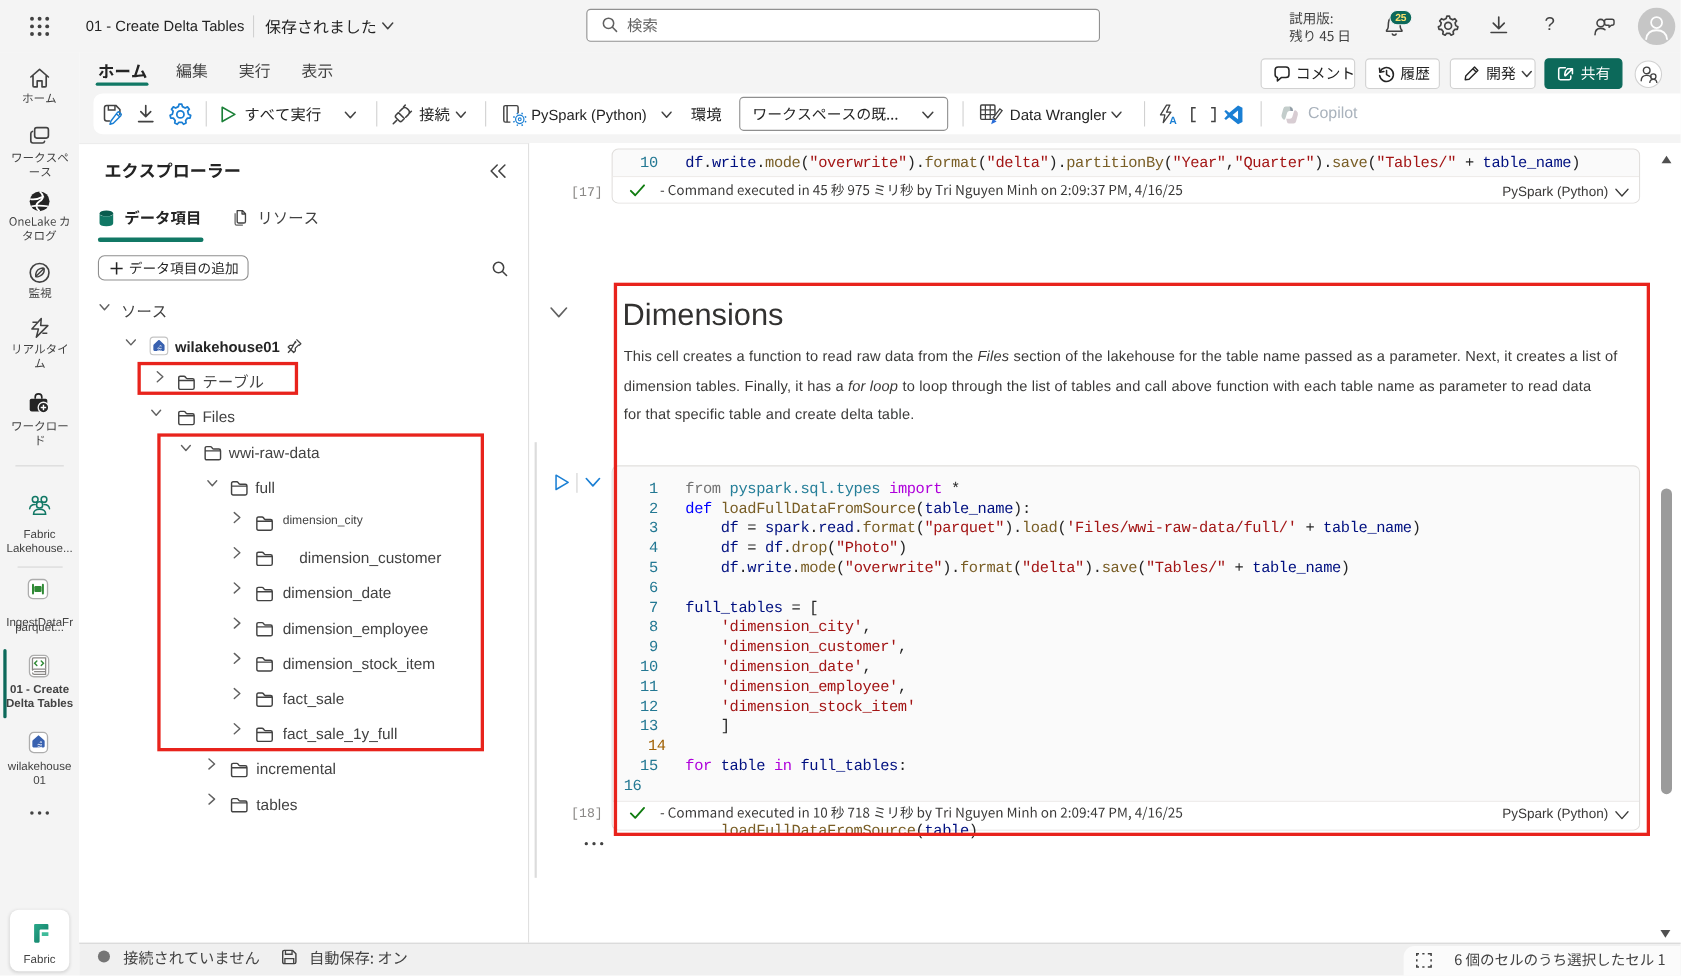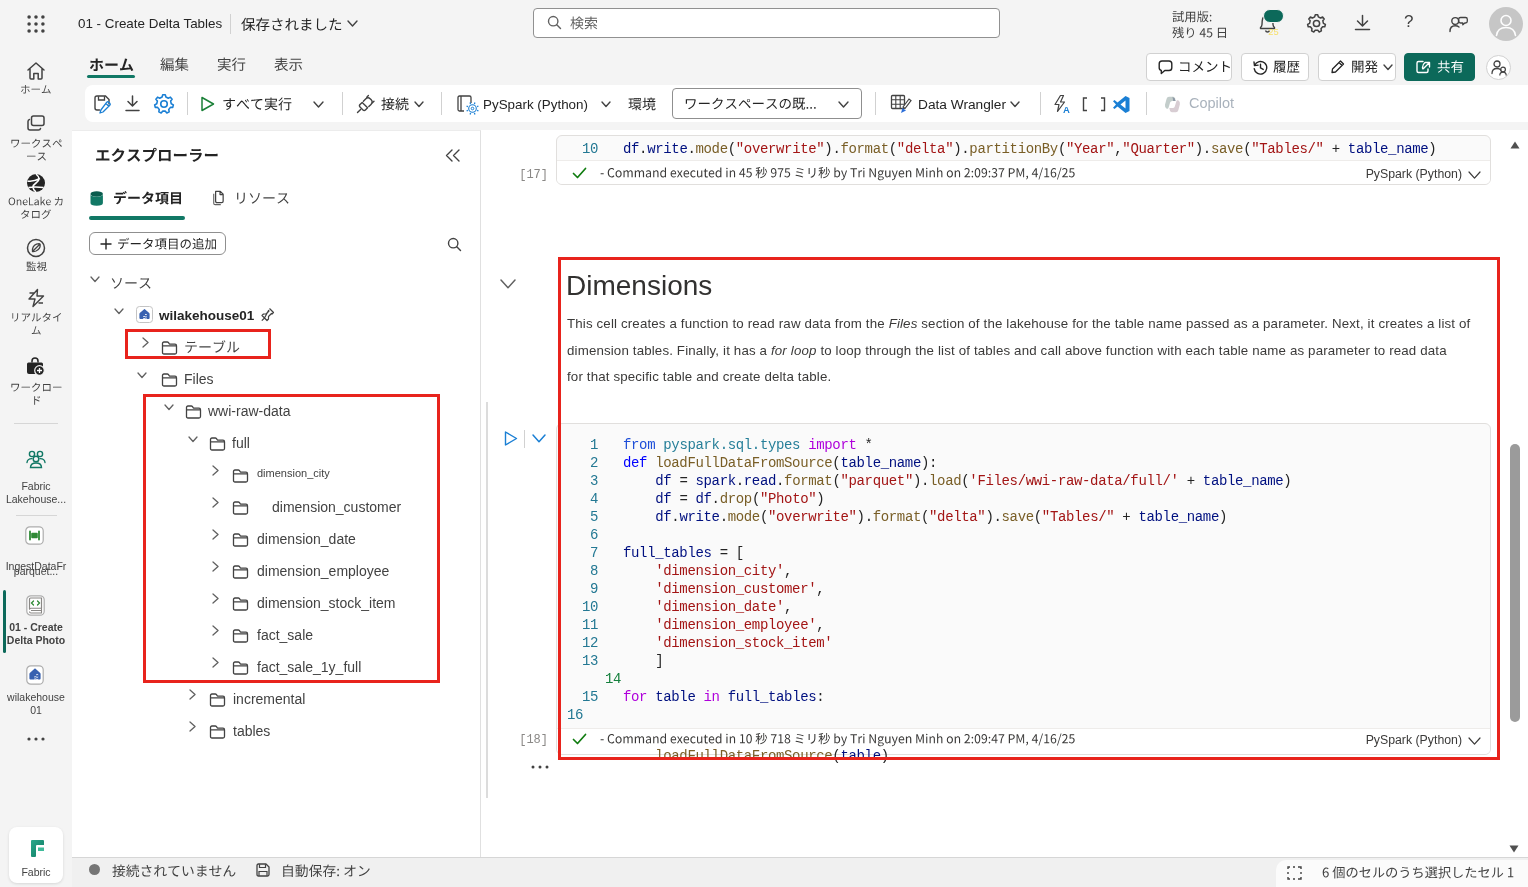--- a/index.html
+++ b/index.html
@@ -45,21 +45,21 @@
 <svg style="position:absolute;left:1172.0px;top:6.7px;overflow:visible" width="42" height="20" viewBox="0 0 42 20">
     <path transform="translate(0,14.27)" d="M9.9 -9.9C10.4 -9.4 10.9 -8.7 11.2 -8.3L11.8 -8.7C11.6 -9.1 11.1 -9.8 10.6 -10.2ZM1 -6.6V-5.9H4.5V-6.6ZM1.1 -9.9V-9.2H4.5V-9.9ZM1 -5V-4.2H4.5V-5ZM0.5 -8.3V-7.5H4.8V-8.3ZM5.1 -5.3V-4.5H6.4V-1L4.9 -0.7L5.1 0.2C6.2 -0.1 7.6 -0.4 8.9 -0.7L8.8 -1.5L7.3 -1.2V-4.5H8.5V-5.3ZM8.9 -10.3 8.9 -7.9H5V-7H8.9C9 -2.2 9.4 0.9 10.9 1C11.3 1 11.8 0.5 12 -1.2C11.9 -1.3 11.5 -1.6 11.3 -1.8C11.3 -0.8 11.1 -0.1 10.9 -0.1C10.2 -0.2 9.9 -2.9 9.8 -7H11.7V-7.9H9.8V-10.3ZM1 -3.3V0.8H1.8V0.3H4.5V-3.3ZM1.8 -2.5H3.7V-0.5H1.8Z M14.2 -9.5V-5C14.2 -3.3 14.1 -1.1 12.7 0.4C12.9 0.6 13.3 0.9 13.4 1C14.4 0 14.8 -1.4 15 -2.8H18V0.9H19V-2.8H22.3V-0.3C22.3 -0 22.2 0 22 0C21.7 0 20.9 0.1 20 0C20.2 0.3 20.3 0.7 20.4 0.9C21.5 0.9 22.2 0.9 22.6 0.8C23.1 0.6 23.2 0.3 23.2 -0.3V-9.5ZM15.1 -8.6H18V-6.6H15.1ZM22.3 -8.6V-6.6H19V-8.6ZM15.1 -5.7H18V-3.7H15C15.1 -4.1 15.1 -4.6 15.1 -5ZM22.3 -5.7V-3.7H19V-5.7Z M30.6 -9.8V-6.2C30.6 -4.3 30.5 -1.5 29.4 0.5C29.6 0.6 30 0.8 30.2 1C31.2 -0.9 31.4 -3.7 31.4 -5.7H31.6C32 -4.1 32.5 -2.7 33.2 -1.6C32.5 -0.8 31.8 -0.2 31 0.2C31.2 0.4 31.5 0.8 31.6 1C32.4 0.5 33.1 -0 33.7 -0.8C34.3 -0 35.1 0.6 35.9 1C36.1 0.8 36.4 0.4 36.6 0.2C35.7 -0.2 34.9 -0.8 34.3 -1.5C35.1 -2.8 35.8 -4.4 36.1 -6.4L35.5 -6.6L35.3 -6.6H31.4V-8.9H36.2V-9.8ZM25.9 -10.1V-5.2C25.9 -3.3 25.8 -1.1 24.9 0.5C25.1 0.6 25.4 0.8 25.6 1C26.3 -0.3 26.6 -1.9 26.7 -3.5H28.4V1H29.2V-4.3H26.7L26.7 -5.2V-6.1H30V-6.9H28.9V-10.4H28.1V-6.9H26.7V-10.1ZM35 -5.7C34.8 -4.4 34.3 -3.3 33.7 -2.3C33.1 -3.3 32.7 -4.5 32.4 -5.7Z M38.6 -4.8C39.1 -4.8 39.4 -5.1 39.4 -5.7C39.4 -6.2 39.1 -6.5 38.6 -6.5C38.2 -6.5 37.8 -6.2 37.8 -5.7C37.8 -5.1 38.2 -4.8 38.6 -4.8ZM38.6 0.2C39.1 0.2 39.4 -0.2 39.4 -0.7C39.4 -1.2 39.1 -1.5 38.6 -1.5C38.2 -1.5 37.8 -1.2 37.8 -0.7C37.8 -0.2 38.2 0.2 38.6 0.2Z" fill="#424242"></path>
   </svg>
 <svg style="position:absolute;left:1172.0px;top:22.7px;overflow:visible" width="58" height="20" viewBox="0 0 58 20">
     <path transform="translate(0,14.27)" d="M8.7 -9.9C9.3 -9.7 10.1 -9.2 10.5 -8.8L11 -9.4C10.6 -9.8 9.8 -10.2 9.2 -10.5ZM10.6 -4C10.2 -3.4 9.6 -2.8 9 -2.2C8.8 -2.7 8.7 -3.3 8.5 -3.9L11.7 -4.3L11.6 -5L8.4 -4.7L8.2 -5.8L11.2 -6.1L11.1 -6.9L8.2 -6.6L8.1 -7.7L11.4 -8L11.3 -8.8L8 -8.5C8 -9.1 8 -9.7 8 -10.4H7.1C7.1 -9.7 7.1 -9.1 7.1 -8.4L5.2 -8.2L5.3 -7.5L7.2 -7.6L7.3 -6.5L5.5 -6.3L5.6 -5.6L7.3 -5.8L7.5 -4.6L5.2 -4.4L5.3 -3.6L7.7 -3.8C7.8 -3 8 -2.3 8.2 -1.6C7.2 -0.8 5.9 -0.2 4.6 0.1C4.8 0.3 5.1 0.6 5.2 0.9C6.3 0.5 7.5 -0.1 8.6 -0.8C9.1 0.3 9.8 0.9 10.6 0.9C11.5 0.9 11.8 0.5 11.9 -1.1C11.7 -1.2 11.4 -1.4 11.2 -1.6C11.2 -0.3 11 0 10.7 0C10.2 0 9.7 -0.5 9.3 -1.4C10.1 -2 10.8 -2.8 11.3 -3.5ZM0.6 -9.8V-8.9H2.1C1.8 -7 1.2 -5.2 0.3 -4C0.5 -3.9 0.8 -3.6 1 -3.4C1.2 -3.7 1.4 -4 1.5 -4.3C2.1 -3.9 2.8 -3.4 3.2 -2.9C2.6 -1.5 1.8 -0.4 0.8 0.4C1 0.5 1.3 0.8 1.4 1C3.2 -0.4 4.6 -3.1 5 -7.1L4.5 -7.3L4.3 -7.2H2.7C2.8 -7.8 2.9 -8.3 3 -8.9H5.4V-9.8ZM2.4 -6.4H4.1C3.9 -5.5 3.8 -4.6 3.5 -3.8C3.1 -4.2 2.5 -4.7 1.9 -5C2.1 -5.4 2.3 -5.9 2.4 -6.4Z M16.5 -9.7 15.4 -9.7C15.4 -9.4 15.3 -9.1 15.3 -8.7C15.1 -7.7 14.9 -5.9 14.9 -4.7C14.9 -3.9 15 -3.2 15 -2.8L16 -2.8C15.9 -3.4 15.9 -3.9 16 -4.3C16.1 -6 17.5 -8.2 19.1 -8.2C20.4 -8.2 21 -6.8 21 -4.8C21 -1.8 18.9 -0.7 16.3 -0.3L16.9 0.6C19.9 0.1 22 -1.4 22 -4.9C22 -7.4 20.9 -9.1 19.2 -9.1C17.7 -9.1 16.4 -7.5 15.9 -6.3C16 -7.1 16.2 -8.8 16.5 -9.7Z M31.5 0H32.6V-2.5H33.8V-3.4H32.6V-9H31.4L27.6 -3.2V-2.5H31.5ZM31.5 -3.4H28.8L30.8 -6.5C31.1 -6.9 31.3 -7.4 31.5 -7.8H31.6C31.6 -7.3 31.5 -6.6 31.5 -6.2Z M37.4 0.2C38.9 0.2 40.4 -1 40.4 -2.9C40.4 -4.9 39.1 -5.8 37.6 -5.8C37.1 -5.8 36.7 -5.7 36.3 -5.4L36.5 -8.1H39.9V-9H35.5L35.2 -4.8L35.8 -4.4C36.4 -4.8 36.7 -5 37.3 -5C38.5 -5 39.2 -4.2 39.2 -2.9C39.2 -1.6 38.4 -0.8 37.3 -0.8C36.2 -0.8 35.6 -1.3 35.1 -1.8L34.5 -1C35.1 -0.4 36 0.2 37.4 0.2Z M46.9 -4.3H53V-0.9H46.9ZM46.9 -5.2V-8.6H53V-5.2ZM45.9 -9.5V0.8H46.9V0H53V0.8H54V-9.5Z" fill="#424242"></path>
   </svg>
 <svg class="ic" style="left:1258px;top:14px" width="19" height="19" viewBox="0 0 19 19">
     <path d="M9.5 1.5 Q14.5 1.5 14.8 7 L15 10.5 Q15.1 12.3 16.5 13.6 L16.5 14.5 L2.5 14.5 L2.5 13.6 Q3.9 12.3 4 10.5 L4.2 7 Q4.5 1.5 9.5 1.5 Z M7.5 16.5 Q8 18 9.5 18 Q11 18 11.5 16.5" fill="none" stroke="#424242" stroke-width="1.4" stroke-linejoin="round"></path>
   </svg>
 <div class="abs" style="left:1263px;top:9px;width:21px;height:13.5px;background:#0c695a;border-radius:7px;border:1px solid #f4f4f4"></div>
-<div class="txt" style="left:1273.5px;top:27px;font-size:9.3px;font-weight:normal;color:#f7e06c;transform:translateX(-50%)">25</div>
+<div class="txt" style="left:1273.5px;top:11px;font-size:9.3px;font-weight:bold;color:#f7e06c;transform:translateX(-50%)">25</div>
 <svg class="ic" style="left:1307px;top:14px" width="19" height="19" viewBox="0 0 19 19">
     <path d="M7.7 2.8 L8.3 0.7 L10.7 0.7 L11.3 2.8 L13.6 4.0 L15.6 3.0 L17.2 5.0 L15.8 6.7 L16.4 9.3 L18.4 10.3 L17.8 12.7 L15.6 12.7 L14.0 14.7 L14.4 16.9 L12.2 18.0 L10.8 16.3 L8.2 16.3 L6.8 18.0 L4.6 16.9 L5.0 14.7 L3.4 12.7 L1.2 12.7 L0.6 10.3 L2.6 9.3 L3.2 6.7 L1.8 5.0 L3.4 3.0 L5.4 4.0 Z" fill="none" stroke="#424242" stroke-width="1.5" stroke-linejoin="round"></path>
     <circle cx="9.5" cy="9.5" r="3.1" fill="none" stroke="#424242" stroke-width="1.5"></circle>
   </svg>
 <svg class="ic" style="left:1353px;top:14px" width="19" height="19" viewBox="0 0 19 19">
     <path d="M9.5 1.5 L9.5 11 M4.5 7 L9.5 12 L14.5 7 M2.5 15.5 L16.5 15.5" fill="none" stroke="#424242" stroke-width="1.5" stroke-linecap="round" stroke-linejoin="round"></path>
   </svg>
 <div class="txt" style="left:1404px;top:12px;font-size:17px;color:#424242">?</div>
 <svg class="ic" style="left:1448px;top:14px" width="21" height="20" viewBox="0 0 21 20">
     <circle cx="7.2" cy="7" r="3.4" fill="none" stroke="#424242" stroke-width="1.4"></circle>
@@ -291,21 +291,21 @@
 <div class="txt" style="left:36px;top:560px;font-size:10.5px;color:#424242;font-weight:normal;transform:translateX(-50%)">IngestDataFr</div>
 <div class="txt" style="left:36px;top:564.5px;font-size:10.5px;color:#424242;font-weight:normal;transform:translateX(-50%)">parquet...</div>
 <div class="abs" style="left:3px;top:590px;width:2.5px;height:63px;background:#0c695a;border-radius:2px"></div>
 <svg class="ic" style="left:26px;top:595px" width="19" height="21" viewBox="0 0 19 21">
     <rect x="0.8" y="0.8" width="17.4" height="19.4" rx="4" fill="#fff" stroke="#adadad" stroke-width="1.2"></rect>
     <path d="M3.5 14 L3.5 4 Q3.5 3 4.5 3 L15.5 3 L15.5 13" fill="none" stroke="#8a8886" stroke-width="1.2"></path>
     <path d="M3.5 14.8 Q3.5 13.2 5 13.2 L15.5 13.2 L15.5 15.5 L5 15.5 M3.5 16.4 Q3.5 18 5 18 L15.5 18 L15.5 15.8" fill="none" stroke="#8a8886" stroke-width="1.1"></path>
     <path d="M7.5 6 L5.5 8 L7.5 10 M11.5 6 L13.5 8 L11.5 10" fill="none" stroke="#2f8a35" stroke-width="1.3" stroke-linecap="round"></path>
   </svg>
 <div class="txt" style="left:36px;top:621.0px;font-size:10.5px;color:#424242;font-weight:bold;transform:translateX(-50%)">01 - Create</div>
-<div class="txt" style="left:36px;top:634.0px;font-size:10.5px;color:#424242;font-weight:bold;transform:translateX(-50%)">Delta Photo</div>
+<div class="txt" style="left:36px;top:634.0px;font-size:10.5px;color:#424242;font-weight:bold;transform:translateX(-50%)">Delta Tables</div>
 <svg class="ic" style="left:26px;top:665px" width="18" height="20" viewBox="0 0 18 20">
     <rect x="0.8" y="0.8" width="16.4" height="18.4" rx="4" fill="#fff" stroke="#adadad" stroke-width="1.2"></rect>
     <path d="M8.7 3.6 Q9 3.3 9.3 3.6 L14.2 8 Q14.6 8.4 14.6 9 L14.6 13.5 Q14.6 14.5 13.6 14.5 L4.4 14.5 Q3.4 14.5 3.4 13.5 L3.4 9 Q3.4 8.4 3.8 8 Z" fill="#3861b0"></path>
     <path d="M8.2 14.2 Q9.2 13.5 10.2 14.2 Q11.2 14.9 12.2 14.2 M8.2 12 Q9.2 11.3 10.2 12 Q11.2 12.7 12.2 12 M10.2 9.8 Q11.2 9.1 12.2 9.8" fill="none" stroke="#fff" stroke-width="0.9"></path>
   </svg>
 <div class="txt" style="left:36px;top:690.5px;font-size:10.5px;color:#424242;font-weight:normal;transform:translateX(-50%)">wilakehouse</div>
 <div class="txt" style="left:36px;top:703.5px;font-size:10.5px;color:#424242;font-weight:normal;transform:translateX(-50%)">01</div>
 <svg class="ic" style="left:27px;top:735px" width="18" height="8" viewBox="0 0 18 8">
     <circle cx="2" cy="4" r="1.6" fill="#424242"></circle>
     <circle cx="9" cy="4" r="1.6" fill="#424242"></circle>
@@ -494,21 +494,21 @@
     <div class="abs" style="left:0;top:304px;width:935px;height:28px;background:#fff;border-top:1px solid #eeecea"></div>
   </div>
 <svg class="ic" style="left:503px;top:430px" width="16" height="17" viewBox="0 0 16 17">
     <path d="M2.5 2 L13.5 8.5 L2.5 15 Z" fill="none" stroke="#1a7fd4" stroke-width="1.4" stroke-linejoin="round"></path>
   </svg>
 <div class="abs" style="left:524px;top:430px;width:1px;height:18px;background:#d1d1d1"></div>
 <svg class="ic" style="left:532px;top:434px" width="14" height="9" viewBox="0 0 14 9">
     <path d="M1 1 L7.0 7.700000000000001 L13 1" fill="none" stroke="#1a7fd4" stroke-width="1.5" stroke-linecap="round" stroke-linejoin="round"></path>
   </svg>
 <div class="txt code" style="left:589.95px;top:436.5px;color:#237893">1</div>
-<div class="txt code" style="left:623px;top:436.5px"><span style="color:#1d4ed8">from</span> <span style="color:#267f99">pyspark.sql.types</span> <span style="color:#af00db">import</span> *</div>
+<div class="txt code" style="left:623px;top:436.5px"><span style="color:#737373">from</span> <span style="color:#267f99">pyspark.sql.types</span> <span style="color:#af00db">import</span> *</div>
 <div class="txt code" style="left:589.95px;top:454.5px;color:#237893">2</div>
 <div class="txt code" style="left:623px;top:454.5px"><span style="color:#0000ff">def</span> <span style="color:#795e26">loadFullDataFromSource</span>(<span style="color:#001080">table_name</span>):</div>
 <div class="txt code" style="left:589.95px;top:472.5px;color:#237893">3</div>
 <div class="txt code" style="left:623px;top:472.5px">&nbsp;&nbsp;&nbsp;&nbsp;<span style="color:#001080">df</span> = <span style="color:#001080">spark</span>.<span style="color:#001080">read</span>.<span style="color:#795e26">format</span>(<span style="color:#a31515">"parquet"</span>).<span style="color:#795e26">load</span>(<span style="color:#a31515">'Files/wwi-raw-data/full/'</span> + <span style="color:#001080">table_name</span>)</div>
 <div class="txt code" style="left:589.95px;top:490.5px;color:#237893">4</div>
 <div class="txt code" style="left:623px;top:490.5px">&nbsp;&nbsp;&nbsp;&nbsp;<span style="color:#001080">df</span> = <span style="color:#001080">df</span>.<span style="color:#795e26">drop</span>(<span style="color:#a31515">"Photo"</span>)</div>
 <div class="txt code" style="left:589.95px;top:508.5px;color:#237893">5</div>
 <div class="txt code" style="left:623px;top:508.5px">&nbsp;&nbsp;&nbsp;&nbsp;<span style="color:#001080">df</span>.<span style="color:#001080">write</span>.<span style="color:#795e26">mode</span>(<span style="color:#a31515">"overwrite"</span>).<span style="color:#795e26">format</span>(<span style="color:#a31515">"delta"</span>).<span style="color:#795e26">save</span>(<span style="color:#a31515">"Tables/"</span> + <span style="color:#001080">table_name</span>)</div>
 <div class="txt code" style="left:589.95px;top:526.5px;color:#237893">6</div>
 <div class="txt code" style="left:589.95px;top:544.5px;color:#237893">7</div>
@@ -518,21 +518,21 @@
 <div class="txt code" style="left:589.95px;top:580.5px;color:#237893">9</div>
 <div class="txt code" style="left:623px;top:580.5px">&nbsp;&nbsp;&nbsp;&nbsp;<span style="color:#a31515">'dimension_customer'</span>,</div>
 <div class="txt code" style="left:581.9px;top:598.5px;color:#237893">10</div>
 <div class="txt code" style="left:623px;top:598.5px">&nbsp;&nbsp;&nbsp;&nbsp;<span style="color:#a31515">'dimension_date'</span>,</div>
 <div class="txt code" style="left:581.9px;top:616.5px;color:#237893">11</div>
 <div class="txt code" style="left:623px;top:616.5px">&nbsp;&nbsp;&nbsp;&nbsp;<span style="color:#a31515">'dimension_employee'</span>,</div>
 <div class="txt code" style="left:581.9px;top:634.5px;color:#237893">12</div>
 <div class="txt code" style="left:623px;top:634.5px">&nbsp;&nbsp;&nbsp;&nbsp;<span style="color:#a31515">'dimension_stock_item'</span></div>
 <div class="txt code" style="left:581.9px;top:652.5px;color:#237893">13</div>
 <div class="txt code" style="left:623px;top:652.5px">&nbsp;&nbsp;&nbsp;&nbsp;]</div>
-<div class="txt code" style="left:605px;top:670.5px;color:#15803d">14</div>
+<div class="txt code" style="left:589px;top:670.5px;color:#a16207">14</div>
 <div class="txt code" style="left:581.9px;top:688.5px;color:#237893">15</div>
 <div class="txt code" style="left:623px;top:688.5px"><span style="color:#af00db">for</span> <span style="color:#001080">table</span> <span style="color:#af00db">in</span> <span style="color:#001080">full_tables</span>:</div>
 <div class="txt code" style="left:567px;top:706.5px;color:#237893">16</div>
 <div class="txt code" style="left:623px;top:748px">&nbsp;&nbsp;&nbsp;&nbsp;<span style="color:#795e26">loadFullDataFromSource</span>(<span style="color:#001080">table</span>)</div>
 <div class="txt" style="left:548px;top:733px;font-size:12px;color:#8a8886;font-family:'Liberation Mono',monospace;transform:translateX(-100%)">[18]</div>
 <svg class="ic" style="left:572px;top:733px" width="15" height="12" viewBox="0 0 15 12">
     <path d="M1.5 6.5 L5.5 10.5 L13.5 1.5" fill="none" stroke="#107c10" stroke-width="1.7" stroke-linecap="round" stroke-linejoin="round"></path>
   </svg>
 <svg style="position:absolute;left:600.0px;top:729.2px;overflow:visible" width="477" height="20" viewBox="0 0 477 20">
     <path transform="translate(0,14.27)" d="M0.6 -3H3.7V-3.9H0.6Z M11.7 0.2C12.8 0.2 13.7 -0.3 14.4 -1.1L13.8 -1.9C13.2 -1.2 12.6 -0.8 11.7 -0.8C10 -0.8 8.9 -2.3 8.9 -4.5C8.9 -6.8 10 -8.2 11.7 -8.2C12.5 -8.2 13.1 -7.8 13.6 -7.3L14.2 -8.1C13.7 -8.6 12.8 -9.2 11.7 -9.2C9.4 -9.2 7.7 -7.4 7.7 -4.5C7.7 -1.6 9.4 0.2 11.7 0.2Z M18.6 0.2C20.2 0.2 21.7 -1.1 21.7 -3.3C21.7 -5.6 20.2 -6.9 18.6 -6.9C17 -6.9 15.5 -5.6 15.5 -3.3C15.5 -1.1 17 0.2 18.6 0.2ZM18.6 -0.8C17.4 -0.8 16.7 -1.8 16.7 -3.3C16.7 -4.9 17.4 -5.9 18.6 -5.9C19.8 -5.9 20.5 -4.9 20.5 -3.3C20.5 -1.8 19.8 -0.8 18.6 -0.8Z M23.5 0H24.6V-4.8C25.2 -5.5 25.8 -5.9 26.3 -5.9C27.1 -5.9 27.5 -5.3 27.5 -4.1V0H28.6V-4.8C29.2 -5.5 29.8 -5.9 30.3 -5.9C31.2 -5.9 31.5 -5.3 31.5 -4.1V0H32.7V-4.2C32.7 -5.9 32 -6.9 30.7 -6.9C29.8 -6.9 29.1 -6.3 28.4 -5.6C28.2 -6.4 27.6 -6.9 26.6 -6.9C25.8 -6.9 25.1 -6.3 24.5 -5.7H24.5L24.4 -6.7H23.5Z M34.8 0H36V-4.8C36.6 -5.5 37.1 -5.9 37.7 -5.9C38.5 -5.9 38.9 -5.3 38.9 -4.1V0H40V-4.8C40.6 -5.5 41.2 -5.9 41.7 -5.9C42.5 -5.9 42.9 -5.3 42.9 -4.1V0H44.1V-4.2C44.1 -5.9 43.4 -6.9 42 -6.9C41.2 -6.9 40.5 -6.3 39.8 -5.6C39.6 -6.4 39 -6.9 38 -6.9C37.2 -6.9 36.5 -6.3 35.9 -5.7H35.9L35.8 -6.7H34.8Z M47.8 0.2C48.6 0.2 49.3 -0.3 50 -0.8H50L50.1 0H51V-4.1C51 -5.8 50.4 -6.9 48.7 -6.9C47.7 -6.9 46.7 -6.4 46.1 -6L46.5 -5.2C47.1 -5.6 47.8 -5.9 48.5 -5.9C49.6 -5.9 49.9 -5.1 49.9 -4.2C47.1 -3.9 45.8 -3.2 45.8 -1.7C45.8 -0.5 46.7 0.2 47.8 0.2ZM48.1 -0.8C47.4 -0.8 46.9 -1 46.9 -1.8C46.9 -2.7 47.7 -3.2 49.9 -3.5V-1.6C49.3 -1 48.7 -0.8 48.1 -0.8Z M53.2 0H54.3V-4.8C55 -5.5 55.4 -5.9 56.1 -5.9C57 -5.9 57.4 -5.3 57.4 -4.1V0H58.5V-4.2C58.5 -5.9 57.9 -6.9 56.5 -6.9C55.5 -6.9 54.8 -6.3 54.2 -5.7H54.2L54.1 -6.7H53.2Z M62.9 0.2C63.7 0.2 64.5 -0.3 65 -0.8H65L65.1 0H66V-9.8H64.9V-7.2L65 -6.1C64.4 -6.6 63.9 -6.9 63.1 -6.9C61.5 -6.9 60.2 -5.5 60.2 -3.3C60.2 -1.1 61.3 0.2 62.9 0.2ZM63.2 -0.8C62 -0.8 61.3 -1.7 61.3 -3.3C61.3 -4.9 62.2 -5.9 63.3 -5.9C63.8 -5.9 64.3 -5.7 64.9 -5.2V-1.7C64.3 -1.1 63.8 -0.8 63.2 -0.8Z M73.8 0.2C74.6 0.2 75.4 -0.1 75.9 -0.5L75.5 -1.3C75 -0.9 74.5 -0.7 73.9 -0.7C72.6 -0.7 71.7 -1.6 71.7 -3.1H76.2C76.2 -3.2 76.2 -3.5 76.2 -3.7C76.2 -5.6 75.3 -6.9 73.5 -6.9C72 -6.9 70.6 -5.5 70.6 -3.3C70.6 -1.1 72 0.2 73.8 0.2ZM71.6 -3.9C71.8 -5.2 72.6 -6 73.6 -6C74.6 -6 75.2 -5.2 75.2 -3.9Z M76.9 0H78.1L79 -1.6C79.2 -2 79.4 -2.4 79.7 -2.8H79.7C80 -2.4 80.2 -2 80.5 -1.6L81.4 0H82.7L80.5 -3.4L82.5 -6.7H81.3L80.5 -5.2C80.3 -4.8 80.1 -4.5 79.9 -4.1H79.9C79.6 -4.5 79.4 -4.8 79.2 -5.2L78.3 -6.7H77.1L79.1 -3.5Z M86.7 0.2C87.6 0.2 88.3 -0.1 88.9 -0.5L88.5 -1.3C88 -0.9 87.5 -0.7 86.8 -0.7C85.5 -0.7 84.7 -1.6 84.6 -3.1H89.1C89.1 -3.2 89.2 -3.5 89.2 -3.7C89.2 -5.6 88.2 -6.9 86.5 -6.9C85 -6.9 83.5 -5.5 83.5 -3.3C83.5 -1.1 84.9 0.2 86.7 0.2ZM84.6 -3.9C84.7 -5.2 85.6 -6 86.5 -6C87.6 -6 88.2 -5.2 88.2 -3.9Z M93.4 0.2C94.2 0.2 95 -0.2 95.6 -0.7L95.1 -1.4C94.7 -1.1 94.1 -0.8 93.5 -0.8C92.3 -0.8 91.5 -1.8 91.5 -3.3C91.5 -4.9 92.3 -5.9 93.6 -5.9C94.1 -5.9 94.5 -5.7 94.9 -5.3L95.5 -6.1C95 -6.5 94.4 -6.9 93.5 -6.9C91.8 -6.9 90.3 -5.6 90.3 -3.3C90.3 -1.1 91.7 0.2 93.4 0.2Z M99 0.2C99.9 0.2 100.6 -0.3 101.2 -1H101.3L101.4 0H102.3V-6.7H101.2V-1.9C100.5 -1.2 100 -0.8 99.4 -0.8C98.5 -0.8 98.1 -1.3 98.1 -2.6V-6.7H97V-2.4C97 -0.7 97.6 0.2 99 0.2Z M106.6 0.2C107 0.2 107.5 0 107.9 -0.1L107.6 -0.9C107.4 -0.8 107.1 -0.8 106.9 -0.8C106.1 -0.8 105.9 -1.2 105.9 -2V-5.8H107.7V-6.7H105.9V-8.6H104.9L104.8 -6.7L103.7 -6.6V-5.8H104.7V-2.1C104.7 -0.7 105.2 0.2 106.6 0.2Z M111.9 0.2C112.8 0.2 113.5 -0.1 114.1 -0.5L113.7 -1.3C113.2 -0.9 112.7 -0.7 112 -0.7C110.7 -0.7 109.9 -1.6 109.8 -3.1H114.3C114.3 -3.2 114.3 -3.5 114.3 -3.7C114.3 -5.6 113.4 -6.9 111.7 -6.9C110.1 -6.9 108.7 -5.5 108.7 -3.3C108.7 -1.1 110.1 0.2 111.9 0.2ZM109.8 -3.9C109.9 -5.2 110.7 -6 111.7 -6C112.7 -6 113.4 -5.2 113.4 -3.9Z M118.3 0.2C119.1 0.2 119.8 -0.3 120.3 -0.8H120.3L120.4 0H121.4V-9.8H120.2V-7.2L120.3 -6.1C119.7 -6.6 119.2 -6.9 118.4 -6.9C116.9 -6.9 115.5 -5.5 115.5 -3.3C115.5 -1.1 116.6 0.2 118.3 0.2ZM118.5 -0.8C117.3 -0.8 116.7 -1.7 116.7 -3.3C116.7 -4.9 117.5 -5.9 118.6 -5.9C119.2 -5.9 119.7 -5.7 120.2 -5.2V-1.7C119.7 -1.1 119.1 -0.8 118.5 -0.8Z M126.4 0H127.5V-6.7H126.4ZM126.9 -8.1C127.4 -8.1 127.7 -8.4 127.7 -8.8C127.7 -9.2 127.4 -9.5 126.9 -9.5C126.5 -9.5 126.2 -9.2 126.2 -8.8C126.2 -8.4 126.5 -8.1 126.9 -8.1Z M129.8 0H130.9V-4.8C131.5 -5.5 132 -5.9 132.7 -5.9C133.6 -5.9 134 -5.3 134 -4.1V0H135.1V-4.2C135.1 -5.9 134.5 -6.9 133 -6.9C132.1 -6.9 131.4 -6.3 130.8 -5.7H130.8L130.7 -6.7H129.8Z M140 0H144.9V-0.9H143.1V-9H142.2C141.7 -8.7 141.2 -8.5 140.4 -8.4V-7.7H142V-0.9H140Z M149.1 0.2C150.8 0.2 151.9 -1.4 151.9 -4.5C151.9 -7.7 150.8 -9.2 149.1 -9.2C147.4 -9.2 146.3 -7.7 146.3 -4.5C146.3 -1.4 147.4 0.2 149.1 0.2ZM149.1 -0.8C148.1 -0.8 147.4 -1.9 147.4 -4.5C147.4 -7.2 148.1 -8.3 149.1 -8.3C150.1 -8.3 150.8 -7.2 150.8 -4.5C150.8 -1.9 150.1 -0.8 149.1 -0.8Z M163.3 -10.3V-3.8C163.3 -3.7 163.2 -3.6 163.1 -3.6C162.9 -3.6 162.4 -3.6 161.8 -3.6C161.9 -3.4 162.1 -3 162.1 -2.8C163 -2.7 163.4 -2.8 163.8 -2.9C164.1 -3.1 164.2 -3.3 164.2 -3.8V-10.3ZM161.4 -8.3C161.2 -6.9 160.7 -5.5 160.1 -4.6C160.3 -4.5 160.7 -4.3 160.9 -4.2C161.5 -5.1 162 -6.6 162.3 -8.1ZM165 -8.1C165.6 -7 166.2 -5.5 166.4 -4.5L167.2 -4.8C167 -5.8 166.4 -7.2 165.8 -8.4ZM165.5 -4.3C164.8 -1.8 163.1 -0.5 160.1 0.1C160.3 0.4 160.5 0.7 160.6 1C163.8 0.2 165.6 -1.3 166.4 -4ZM159.7 -10.2C158.8 -9.7 157.2 -9.4 155.8 -9.2C155.9 -9 156.1 -8.6 156.1 -8.5C156.7 -8.5 157.3 -8.6 157.9 -8.8V-6.9H155.9V-6H157.8C157.3 -4.6 156.4 -3 155.6 -2.1C155.8 -1.9 156 -1.5 156.1 -1.3C156.7 -2 157.4 -3.2 157.9 -4.5V1H158.8V-4.3C159.2 -3.8 159.7 -3.2 159.9 -2.8L160.5 -3.5C160.2 -3.8 159.2 -4.9 158.8 -5.2V-6H160.3V-6.9H158.8V-9C159.4 -9.1 159.9 -9.3 160.4 -9.4Z M172.8 0H173.9C174.1 -3.5 174.5 -5.6 176.6 -8.3V-9H170.9V-8.1H175.3C173.6 -5.6 172.9 -3.4 172.8 0Z M178.3 0H183.2V-0.9H181.4V-9H180.5C180 -8.7 179.5 -8.5 178.7 -8.4V-7.7H180.3V-0.9H178.3Z M187.4 0.2C189.1 0.2 190.3 -0.9 190.3 -2.2C190.3 -3.4 189.5 -4.1 188.7 -4.5V-4.6C189.3 -5 189.9 -5.8 189.9 -6.8C189.9 -8.2 189 -9.2 187.5 -9.2C186.1 -9.2 185 -8.2 185 -6.9C185 -5.9 185.6 -5.2 186.2 -4.8V-4.7C185.4 -4.3 184.6 -3.4 184.6 -2.2C184.6 -0.8 185.8 0.2 187.4 0.2ZM188.1 -4.9C187 -5.3 186 -5.8 186 -6.9C186 -7.7 186.6 -8.3 187.5 -8.3C188.4 -8.3 189 -7.6 189 -6.7C189 -6.1 188.7 -5.4 188.1 -4.9ZM187.5 -0.7C186.4 -0.7 185.6 -1.4 185.6 -2.3C185.6 -3.2 186.1 -3.9 186.8 -4.4C188.1 -3.9 189.2 -3.4 189.2 -2.2C189.2 -1.3 188.5 -0.7 187.5 -0.7Z M197.1 -9.3 196.8 -8.4C198.4 -8.2 201.7 -7.5 203.2 -6.9L203.6 -7.9C202 -8.4 198.7 -9.1 197.1 -9.3ZM196.6 -6.1 196.2 -5.1C197.9 -4.9 200.9 -4.2 202.4 -3.6L202.8 -4.6C201.2 -5.2 198.2 -5.8 196.6 -6.1ZM195.9 -2.5 195.5 -1.5C197.5 -1.2 201.1 -0.4 202.8 0.3L203.2 -0.6C201.5 -1.3 197.9 -2.2 195.9 -2.5Z M215.4 -9.3H214.3C214.3 -9 214.3 -8.7 214.3 -8.3C214.3 -7.8 214.3 -6.8 214.3 -6.3C214.3 -4 214.2 -3 213.3 -2C212.5 -1.1 211.5 -0.6 210.4 -0.3L211.2 0.5C212.1 0.2 213.3 -0.3 214.1 -1.3C215 -2.3 215.4 -3.3 215.4 -6.3C215.4 -6.7 215.4 -7.8 215.4 -8.3C215.4 -8.7 215.4 -9 215.4 -9.3ZM209.7 -9.2H208.6C208.6 -9 208.6 -8.6 208.6 -8.4C208.6 -8 208.6 -4.8 208.6 -4.3C208.6 -3.9 208.6 -3.5 208.6 -3.3H209.7C209.7 -3.5 209.7 -3.9 209.7 -4.2C209.7 -4.8 209.7 -8 209.7 -8.4C209.7 -8.6 209.7 -9 209.7 -9.2Z M226.2 -10.3V-3.8C226.2 -3.7 226.1 -3.6 226 -3.6C225.8 -3.6 225.3 -3.6 224.7 -3.6C224.8 -3.4 225 -3 225 -2.8C225.8 -2.7 226.3 -2.8 226.7 -2.9C227 -3.1 227.1 -3.3 227.1 -3.8V-10.3ZM224.3 -8.3C224.1 -6.9 223.6 -5.5 223 -4.6C223.2 -4.5 223.6 -4.3 223.8 -4.2C224.4 -5.1 224.9 -6.6 225.2 -8.1ZM227.9 -8.1C228.5 -7 229.1 -5.5 229.2 -4.5L230.1 -4.8C229.9 -5.8 229.3 -7.2 228.6 -8.4ZM228.4 -4.3C227.7 -1.8 226 -0.5 223 0.1C223.2 0.4 223.4 0.7 223.5 1C226.7 0.2 228.5 -1.3 229.3 -4ZM222.6 -10.2C221.7 -9.7 220.1 -9.4 218.7 -9.2C218.8 -9 218.9 -8.6 219 -8.5C219.6 -8.5 220.2 -8.6 220.8 -8.8V-6.9H218.8V-6H220.7C220.2 -4.6 219.3 -3 218.5 -2.1C218.7 -1.9 218.9 -1.5 219 -1.3C219.6 -2 220.3 -3.2 220.8 -4.5V1H221.7V-4.3C222.1 -3.8 222.6 -3.2 222.8 -2.8L223.4 -3.5C223.1 -3.8 222.1 -4.9 221.7 -5.2V-6H223.2V-6.9H221.7V-9C222.3 -9.1 222.8 -9.3 223.3 -9.4Z M237.3 0.2C238.8 0.2 240.2 -1.2 240.2 -3.4C240.2 -5.5 239.3 -6.9 237.5 -6.9C236.8 -6.9 236.1 -6.4 235.4 -5.9L235.5 -7.1V-9.8H234.4V0H235.3L235.4 -0.7H235.4C236 -0.2 236.7 0.2 237.3 0.2ZM237.1 -0.8C236.7 -0.8 236.1 -1 235.5 -1.5V-5C236.1 -5.6 236.7 -5.9 237.3 -5.9C238.5 -5.9 239 -4.9 239 -3.4C239 -1.8 238.2 -0.8 237.1 -0.8Z M242.1 2.9C243.4 2.9 244.1 1.9 244.6 0.6L247.1 -6.7H246L244.8 -3C244.6 -2.4 244.4 -1.7 244.2 -1.1H244.2C243.9 -1.7 243.7 -2.4 243.5 -3L242.2 -6.7H241L243.7 0L243.5 0.5C243.2 1.3 242.8 2 242 2C241.8 2 241.6 1.9 241.5 1.8L241.3 2.7C241.5 2.8 241.8 2.9 242.1 2.9Z M253.1 0H254.3V-8.1H257V-9H250.4V-8.1H253.1Z M258.5 0H259.6V-4.3C260.1 -5.4 260.7 -5.8 261.3 -5.8C261.6 -5.8 261.7 -5.8 262 -5.7L262.2 -6.7C262 -6.8 261.7 -6.9 261.4 -6.9C260.7 -6.9 260 -6.3 259.6 -5.5H259.5L259.4 -6.7H258.5Z M263.3 0H264.4V-6.7H263.3ZM263.8 -8.1C264.3 -8.1 264.6 -8.4 264.6 -8.8C264.6 -9.2 264.3 -9.5 263.8 -9.5C263.4 -9.5 263.1 -9.2 263.1 -8.8C263.1 -8.4 263.4 -8.1 263.8 -8.1Z M269.5 0H270.6V-4.7C270.6 -5.7 270.5 -6.6 270.5 -7.6H270.5L271.5 -5.7L274.8 0H275.9V-9H274.8V-4.3C274.8 -3.4 274.9 -2.4 275 -1.5H274.9L274 -3.3L270.7 -9H269.5Z M280.6 3.1C282.6 3.1 283.9 2 283.9 0.8C283.9 -0.3 283.1 -0.8 281.6 -0.8H280.3C279.4 -0.8 279.1 -1.1 279.1 -1.5C279.1 -1.9 279.3 -2.1 279.6 -2.3C279.8 -2.2 280.2 -2.1 280.5 -2.1C281.9 -2.1 283 -3 283 -4.4C283 -5 282.8 -5.5 282.4 -5.8H283.8V-6.7H281.5C281.3 -6.8 280.9 -6.9 280.5 -6.9C279.2 -6.9 278 -5.9 278 -4.5C278 -3.7 278.5 -3 278.9 -2.7V-2.6C278.6 -2.4 278.2 -1.9 278.2 -1.4C278.2 -0.8 278.4 -0.5 278.8 -0.3V-0.2C278.2 0.2 277.8 0.7 277.8 1.3C277.8 2.4 278.9 3.1 280.6 3.1ZM280.5 -2.9C279.8 -2.9 279.1 -3.5 279.1 -4.5C279.1 -5.4 279.8 -6 280.5 -6C281.3 -6 282 -5.4 282 -4.5C282 -3.5 281.3 -2.9 280.5 -2.9ZM280.7 2.3C279.5 2.3 278.8 1.8 278.8 1.1C278.8 0.8 279 0.3 279.5 0C279.8 0.1 280.1 0.1 280.3 0.1H281.5C282.4 0.1 282.8 0.3 282.8 0.9C282.8 1.6 282 2.3 280.7 2.3Z M287.2 0.2C288.1 0.2 288.8 -0.3 289.4 -1H289.4L289.5 0H290.5V-6.7H289.3V-1.9C288.7 -1.2 288.2 -0.8 287.5 -0.8C286.6 -0.8 286.3 -1.3 286.3 -2.6V-6.7H285.1V-2.4C285.1 -0.7 285.8 0.2 287.2 0.2Z M292.8 2.9C294.1 2.9 294.8 1.9 295.3 0.6L297.8 -6.7H296.7L295.5 -3C295.3 -2.4 295.2 -1.7 295 -1.1H294.9C294.7 -1.7 294.5 -2.4 294.3 -3L292.9 -6.7H291.7L294.4 0L294.3 0.5C294 1.3 293.5 2 292.8 2C292.6 2 292.4 1.9 292.2 1.8L292 2.7C292.2 2.8 292.5 2.9 292.8 2.9Z M301.8 0.2C302.7 0.2 303.4 -0.1 304 -0.5L303.6 -1.3C303.1 -0.9 302.6 -0.7 301.9 -0.7C300.7 -0.7 299.8 -1.6 299.7 -3.1H304.2C304.3 -3.2 304.3 -3.5 304.3 -3.7C304.3 -5.6 303.3 -6.9 301.6 -6.9C300.1 -6.9 298.6 -5.5 298.6 -3.3C298.6 -1.1 300 0.2 301.8 0.2ZM299.7 -3.9C299.8 -5.2 300.7 -6 301.6 -6C302.7 -6 303.3 -5.2 303.3 -3.9Z M305.9 0H307.1V-4.8C307.7 -5.5 308.2 -5.9 308.9 -5.9C309.8 -5.9 310.1 -5.3 310.1 -4.1V0H311.3V-4.2C311.3 -5.9 310.6 -6.9 309.2 -6.9C308.3 -6.9 307.6 -6.3 307 -5.7H307L306.8 -6.7H305.9Z M316.3 0H317.3V-5C317.3 -5.8 317.2 -6.9 317.2 -7.7H317.2L317.9 -5.6L319.7 -0.9H320.4L322.1 -5.6L322.8 -7.7H322.9C322.8 -6.9 322.7 -5.8 322.7 -5V0H323.8V-9H322.4L320.7 -4.2C320.5 -3.6 320.3 -2.9 320.1 -2.3H320C319.8 -2.9 319.6 -3.6 319.4 -4.2L317.7 -9H316.3Z M326.2 0H327.3V-6.7H326.2ZM326.7 -8.1C327.2 -8.1 327.5 -8.4 327.5 -8.8C327.5 -9.2 327.2 -9.5 326.7 -9.5C326.3 -9.5 326 -9.2 326 -8.8C326 -8.4 326.3 -8.1 326.7 -8.1Z M329.6 0H330.7V-4.8C331.3 -5.5 331.8 -5.9 332.5 -5.9C333.4 -5.9 333.8 -5.3 333.8 -4.1V0H334.9V-4.2C334.9 -5.9 334.3 -6.9 332.9 -6.9C331.9 -6.9 331.2 -6.3 330.6 -5.7H330.6L330.5 -6.7H329.6Z M337.1 0H338.2V-4.8C338.9 -5.5 339.3 -5.9 340 -5.9C340.9 -5.9 341.3 -5.3 341.3 -4.1V0H342.4V-4.2C342.4 -5.9 341.8 -6.9 340.4 -6.9C339.4 -6.9 338.8 -6.3 338.1 -5.7L338.2 -7.1V-9.8H337.1Z M349.9 0.2C351.5 0.2 353 -1.1 353 -3.3C353 -5.6 351.5 -6.9 349.9 -6.9C348.2 -6.9 346.8 -5.6 346.8 -3.3C346.8 -1.1 348.2 0.2 349.9 0.2ZM349.9 -0.8C348.7 -0.8 347.9 -1.8 347.9 -3.3C347.9 -4.9 348.7 -5.9 349.9 -5.9C351 -5.9 351.8 -4.9 351.8 -3.3C351.8 -1.8 351 -0.8 349.9 -0.8Z M354.7 0H355.9V-4.8C356.5 -5.5 357 -5.9 357.7 -5.9C358.6 -5.9 359 -5.3 359 -4.1V0H360.1V-4.2C360.1 -5.9 359.4 -6.9 358 -6.9C357.1 -6.9 356.4 -6.3 355.8 -5.7H355.8L355.7 -6.7H354.7Z M364.4 0H370.1V-1H367.6C367.1 -1 366.6 -0.9 366.1 -0.9C368.2 -2.9 369.6 -4.7 369.6 -6.5C369.6 -8.1 368.6 -9.2 367 -9.2C365.9 -9.2 365.1 -8.7 364.4 -7.9L365 -7.2C365.5 -7.8 366.1 -8.3 366.9 -8.3C368 -8.3 368.5 -7.5 368.5 -6.5C368.5 -4.9 367.2 -3.1 364.4 -0.7Z M372.4 -4.8C372.8 -4.8 373.2 -5.1 373.2 -5.7C373.2 -6.2 372.8 -6.5 372.4 -6.5C371.9 -6.5 371.6 -6.2 371.6 -5.7C371.6 -5.1 371.9 -4.8 372.4 -4.8ZM372.4 0.2C372.8 0.2 373.2 -0.2 373.2 -0.7C373.2 -1.2 372.8 -1.5 372.4 -1.5C371.9 -1.5 371.6 -1.2 371.6 -0.7C371.6 -0.2 371.9 0.2 372.4 0.2Z M377.5 0.2C379.2 0.2 380.3 -1.4 380.3 -4.5C380.3 -7.7 379.2 -9.2 377.5 -9.2C375.8 -9.2 374.7 -7.7 374.7 -4.5C374.7 -1.4 375.8 0.2 377.5 0.2ZM377.5 -0.8C376.5 -0.8 375.8 -1.9 375.8 -4.5C375.8 -7.2 376.5 -8.3 377.5 -8.3C378.5 -8.3 379.2 -7.2 379.2 -4.5C379.2 -1.9 378.5 -0.8 377.5 -0.8Z M383.8 0.2C385.5 0.2 387.1 -1.2 387.1 -4.9C387.1 -7.8 385.8 -9.2 384.1 -9.2C382.7 -9.2 381.5 -8 381.5 -6.2C381.5 -4.4 382.5 -3.4 384 -3.4C384.7 -3.4 385.5 -3.8 386 -4.5C385.9 -1.7 384.9 -0.8 383.8 -0.8C383.2 -0.8 382.7 -1 382.3 -1.5L381.6 -0.8C382.1 -0.2 382.8 0.2 383.8 0.2ZM386 -5.5C385.4 -4.6 384.7 -4.3 384.1 -4.3C383.1 -4.3 382.5 -5 382.5 -6.2C382.5 -7.5 383.2 -8.3 384.1 -8.3C385.2 -8.3 385.9 -7.3 386 -5.5Z M389.5 -4.8C389.9 -4.8 390.3 -5.1 390.3 -5.7C390.3 -6.2 389.9 -6.5 389.5 -6.5C389 -6.5 388.7 -6.2 388.7 -5.7C388.7 -5.1 389 -4.8 389.5 -4.8ZM389.5 0.2C389.9 0.2 390.3 -0.2 390.3 -0.7C390.3 -1.2 389.9 -1.5 389.5 -1.5C389 -1.5 388.7 -1.2 388.7 -0.7C388.7 -0.2 389 0.2 389.5 0.2Z M395.4 0H396.4V-2.5H397.6V-3.4H396.4V-9H395.2L391.4 -3.2V-2.5H395.4ZM395.4 -3.4H392.6L394.6 -6.5C394.9 -6.9 395.1 -7.4 395.4 -7.8H395.4C395.4 -7.3 395.4 -6.6 395.4 -6.2Z M400.4 0H401.6C401.8 -3.5 402.1 -5.6 404.3 -8.3V-9H398.6V-8.1H403C401.2 -5.6 400.6 -3.4 400.4 0Z M408.8 0H410V-3.6H411.4C413.4 -3.6 414.8 -4.5 414.8 -6.4C414.8 -8.3 413.4 -9 411.4 -9H408.8ZM410 -4.5V-8.1H411.3C412.8 -8.1 413.6 -7.7 413.6 -6.4C413.6 -5.1 412.9 -4.5 411.3 -4.5Z M416.6 0H417.6V-5C417.6 -5.8 417.6 -6.9 417.5 -7.7H417.5L418.3 -5.6L420 -0.9H420.7L422.4 -5.6L423.2 -7.7H423.2C423.1 -6.9 423.1 -5.8 423.1 -5V0H424.1V-9H422.8L421 -4.2C420.8 -3.6 420.6 -2.9 420.4 -2.3H420.4C420.1 -2.9 419.9 -3.6 419.7 -4.2L418 -9H416.6Z M426.3 2.3C427.4 1.9 428.1 0.9 428.1 -0.2C428.1 -1.1 427.7 -1.5 427.1 -1.5C426.7 -1.5 426.3 -1.3 426.3 -0.8C426.3 -0.3 426.7 0 427.1 0L427.2 0C427.2 0.8 426.8 1.3 426 1.7Z M435.7 0H436.8V-2.5H438V-3.4H436.8V-9H435.5L431.8 -3.2V-2.5H435.7ZM435.7 -3.4H432.9L435 -6.5C435.3 -6.9 435.5 -7.4 435.7 -7.8H435.8C435.8 -7.3 435.7 -6.6 435.7 -6.2Z M438.5 2.2H439.3L443 -9.8H442.2Z M444.3 0H449.2V-0.9H447.4V-9H446.5C446 -8.7 445.5 -8.5 444.7 -8.4V-7.7H446.3V-0.9H444.3Z M453.7 0.2C455.1 0.2 456.3 -1 456.3 -2.8C456.3 -4.7 455.3 -5.6 453.8 -5.6C453.1 -5.6 452.3 -5.2 451.8 -4.5C451.8 -7.3 452.8 -8.3 454.1 -8.3C454.6 -8.3 455.2 -8 455.5 -7.6L456.1 -8.3C455.6 -8.8 455 -9.2 454 -9.2C452.3 -9.2 450.7 -7.8 450.7 -4.3C450.7 -1.3 452 0.2 453.7 0.2ZM451.8 -3.6C452.4 -4.5 453.1 -4.8 453.6 -4.8C454.7 -4.8 455.2 -4 455.2 -2.8C455.2 -1.5 454.6 -0.7 453.7 -0.7C452.6 -0.7 451.9 -1.7 451.8 -3.6Z M457 2.2H457.8L461.5 -9.8H460.7Z M462.2 0H467.9V-1H465.4C464.9 -1 464.4 -0.9 463.9 -0.9C466 -2.9 467.4 -4.7 467.4 -6.5C467.4 -8.1 466.4 -9.2 464.8 -9.2C463.7 -9.2 462.9 -8.7 462.1 -7.9L462.8 -7.2C463.3 -7.8 463.9 -8.3 464.7 -8.3C465.8 -8.3 466.3 -7.5 466.3 -6.5C466.3 -4.9 465 -3.1 462.2 -0.7Z M471.7 0.2C473.2 0.2 474.7 -1 474.7 -2.9C474.7 -4.9 473.4 -5.8 471.9 -5.8C471.4 -5.8 471 -5.7 470.6 -5.4L470.8 -8.1H474.2V-9H469.8L469.5 -4.8L470.1 -4.4C470.7 -4.8 471 -5 471.6 -5C472.8 -5 473.5 -4.2 473.5 -2.9C473.5 -1.6 472.7 -0.8 471.6 -0.8C470.5 -0.8 469.9 -1.3 469.4 -1.8L468.8 -1C469.4 -0.4 470.3 0.2 471.7 0.2Z" fill="#3b3a39"></path>

